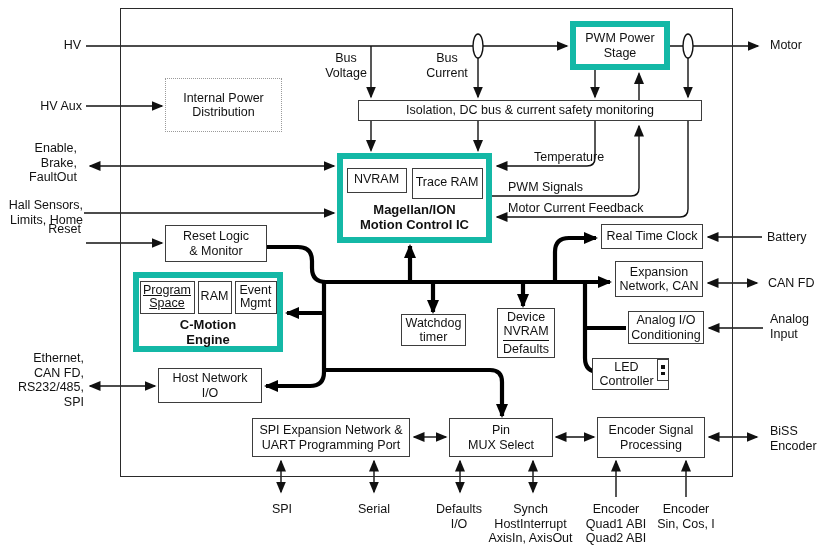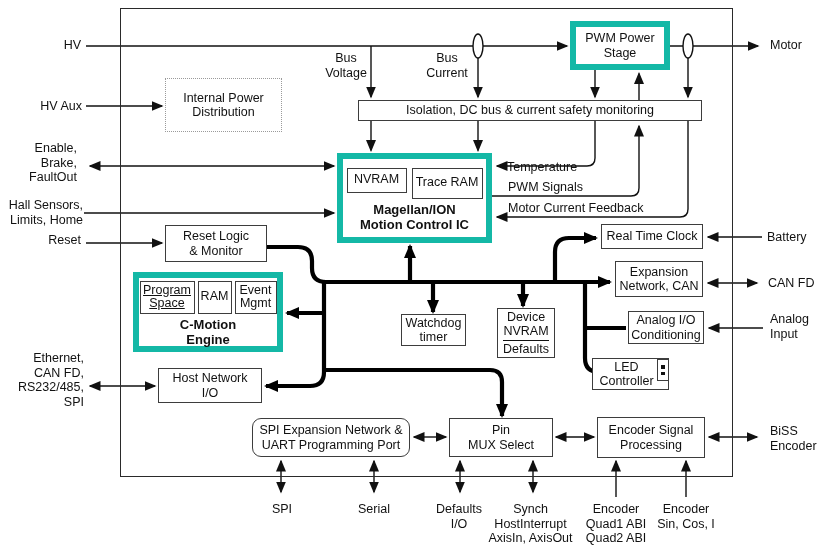--- a/index.html
+++ b/index.html
@@ -153,55 +153,55 @@
 Conditioning</div>
 
   <div class="box" style="left:592px;top:358px;width:77px;height:32px;">
     <span style="margin-right:8px;">LED
 Controller</span>
     <div class="ledports">
       <span class="leddot"></span><span class="leddot"></span>
     </div>
   </div>
 
-  <div class="box" style="left:252px;top:418px;width:158px;height:39px;border-radius:9px;">SPI Expansion Network &amp;
+  <div class="box" style="left:252px;top:418px;width:158px;height:39px;">SPI Expansion Network &amp;
 UART Programming Port</div>
 
   <div class="box" style="left:449px;top:418px;width:104px;height:39px;">Pin
 MUX Select</div>
 
   <div class="box" style="left:597px;top:417px;width:108px;height:41px;">Encoder Signal
 Processing</div>
 
   <div class="lab r" style="left:40px;top:38px;width:41px;">HV</div>
   <div class="lab r" style="left:20px;top:99px;width:62px;">HV Aux</div>
   <div class="lab r" style="left:10px;top:141px;width:67px;">Enable,
 Brake,
 FaultOut</div>
   <div class="lab r" style="left:0px;top:198px;width:83px;">Hall Sensors,
 Limits, Home</div>
-  <div class="lab r" style="left:30px;top:233px;width:51px;">Reset</div>
+  <div class="lab r" style="left:30px;top:222px;width:51px;">Reset</div>
   <div class="lab r" style="left:0px;top:351px;width:84px;">Ethernet,
 CAN FD,
 RS232/485,
 SPI</div>
 
   <div class="lab" style="left:770px;top:38px;">Motor</div>
   <div class="lab" style="left:767px;top:230px;">Battery</div>
   <div class="lab" style="left:768px;top:276px;">CAN FD</div>
   <div class="lab" style="left:770px;top:312px;">Analog
 Input</div>
   <div class="lab" style="left:770px;top:424px;">BiSS
 Encoder</div>
 
   <div class="lab c" style="left:320px;top:51px;width:52px;">Bus
 Voltage</div>
   <div class="lab c" style="left:420px;top:51px;width:54px;">Bus
 Current</div>
-  <div class="lab" style="left:507px;top:150px;margin-top:10px;">Temperature</div>
+  <div class="lab" style="left:534px;top:150px;">Temperature</div>
   <div class="lab" style="left:508px;top:180px;">PWM Signals</div>
   <div class="lab" style="left:508px;top:201px;">Motor Current Feedback</div>
 
   <div class="lab c" style="left:262px;top:502px;width:40px;">SPI</div>
   <div class="lab c" style="left:352px;top:502px;width:44px;">Serial</div>
   <div class="lab c" style="left:428px;top:502px;width:62px;">Defaults I/O</div>
   <div class="lab c" style="left:482px;top:502px;width:97px;">Synch
 HostInterrupt
 AxisIn, AxisOut</div>
   <div class="lab c" style="left:584px;top:502px;width:64px;">Encoder

